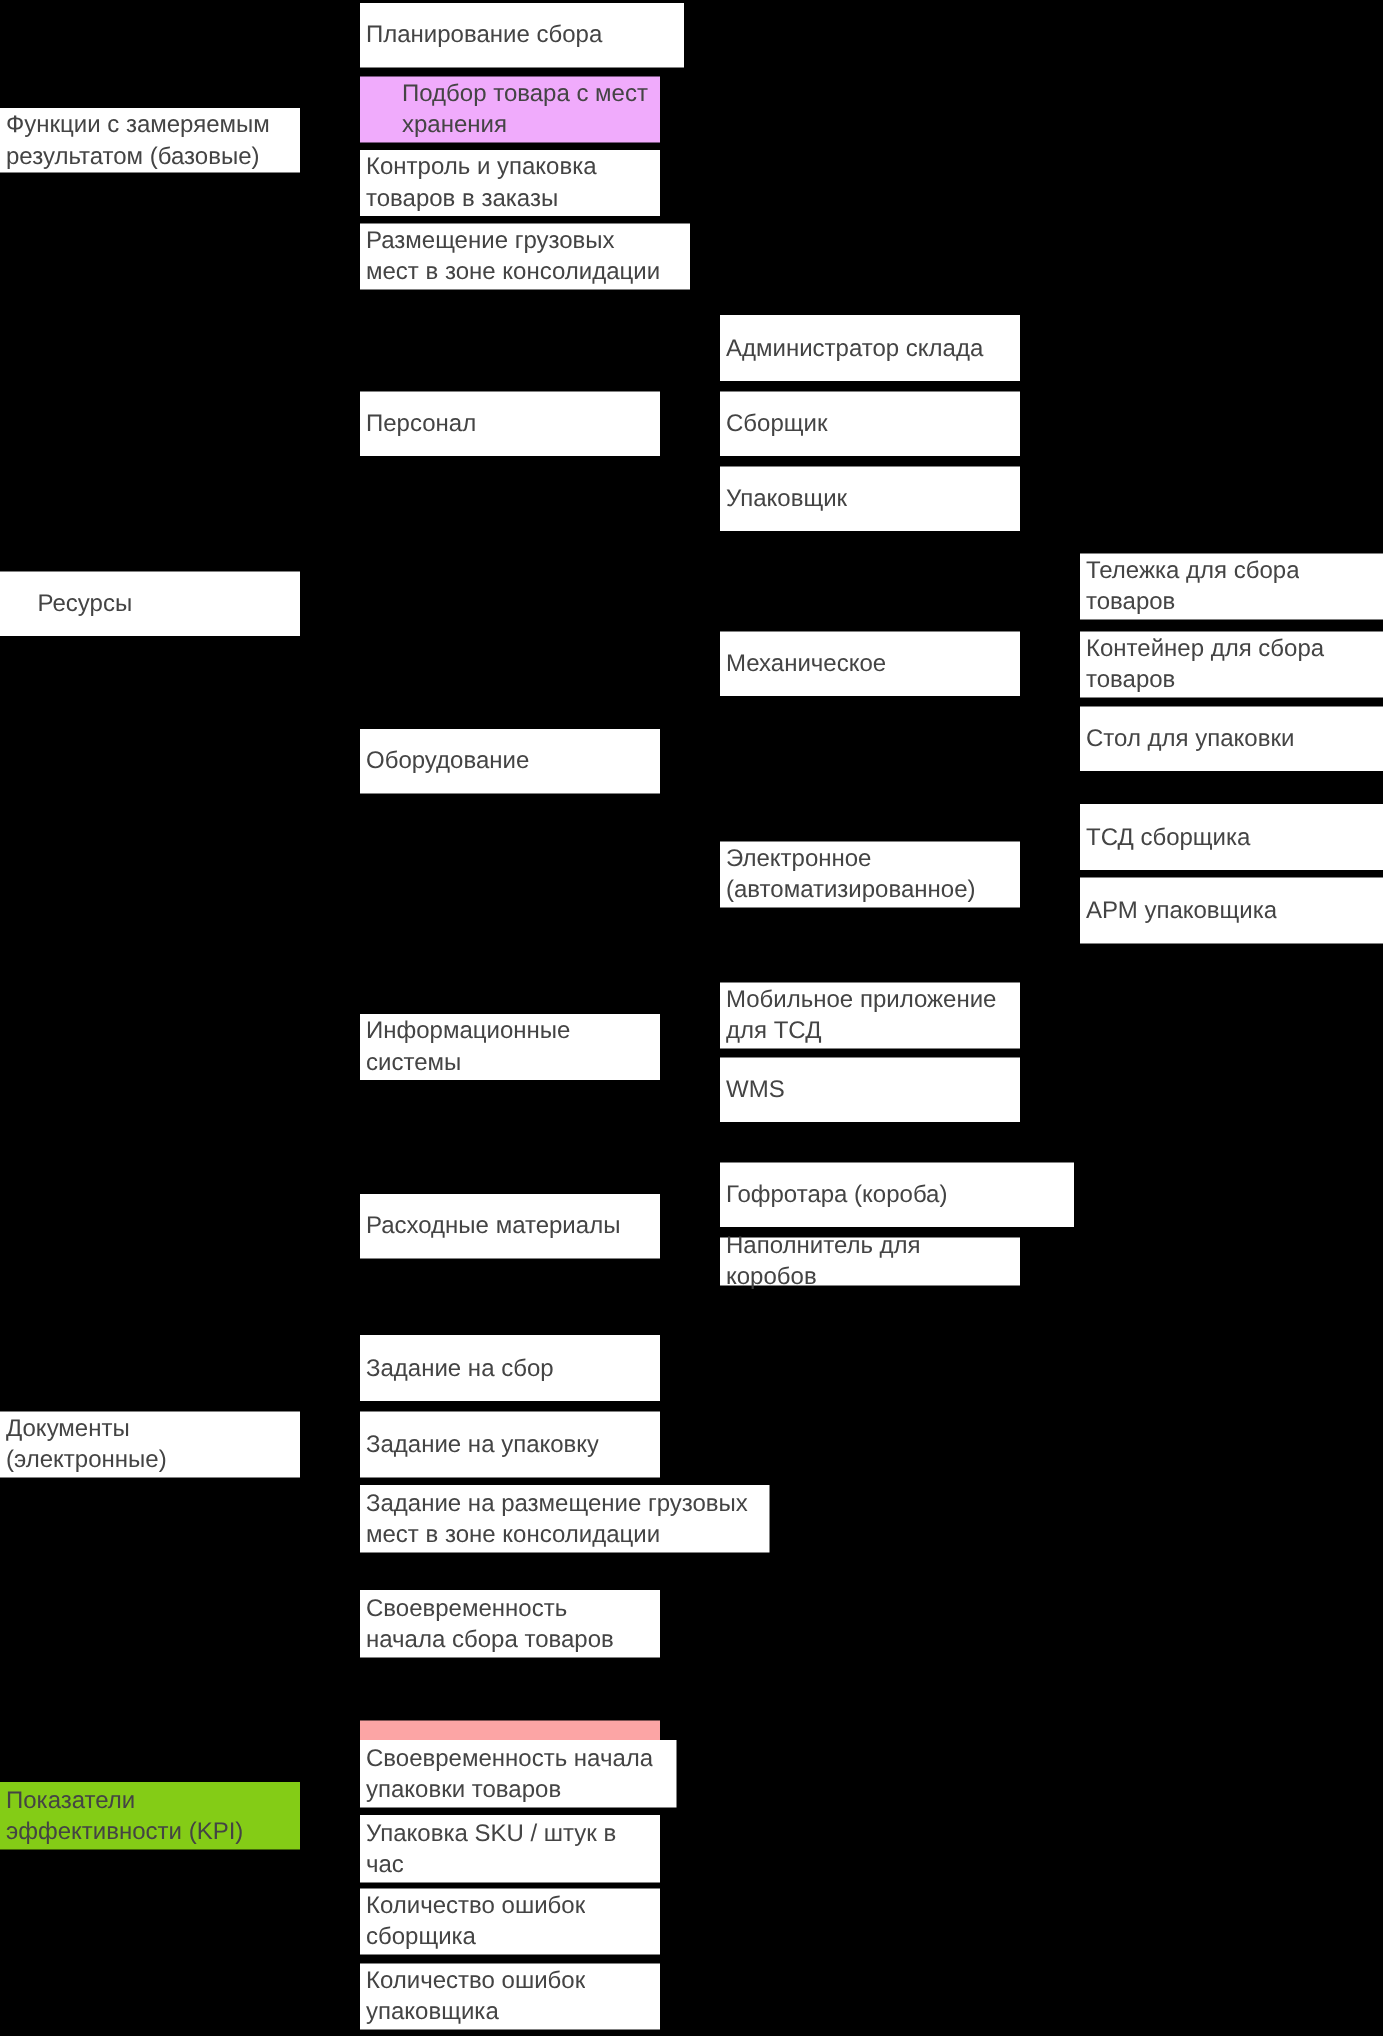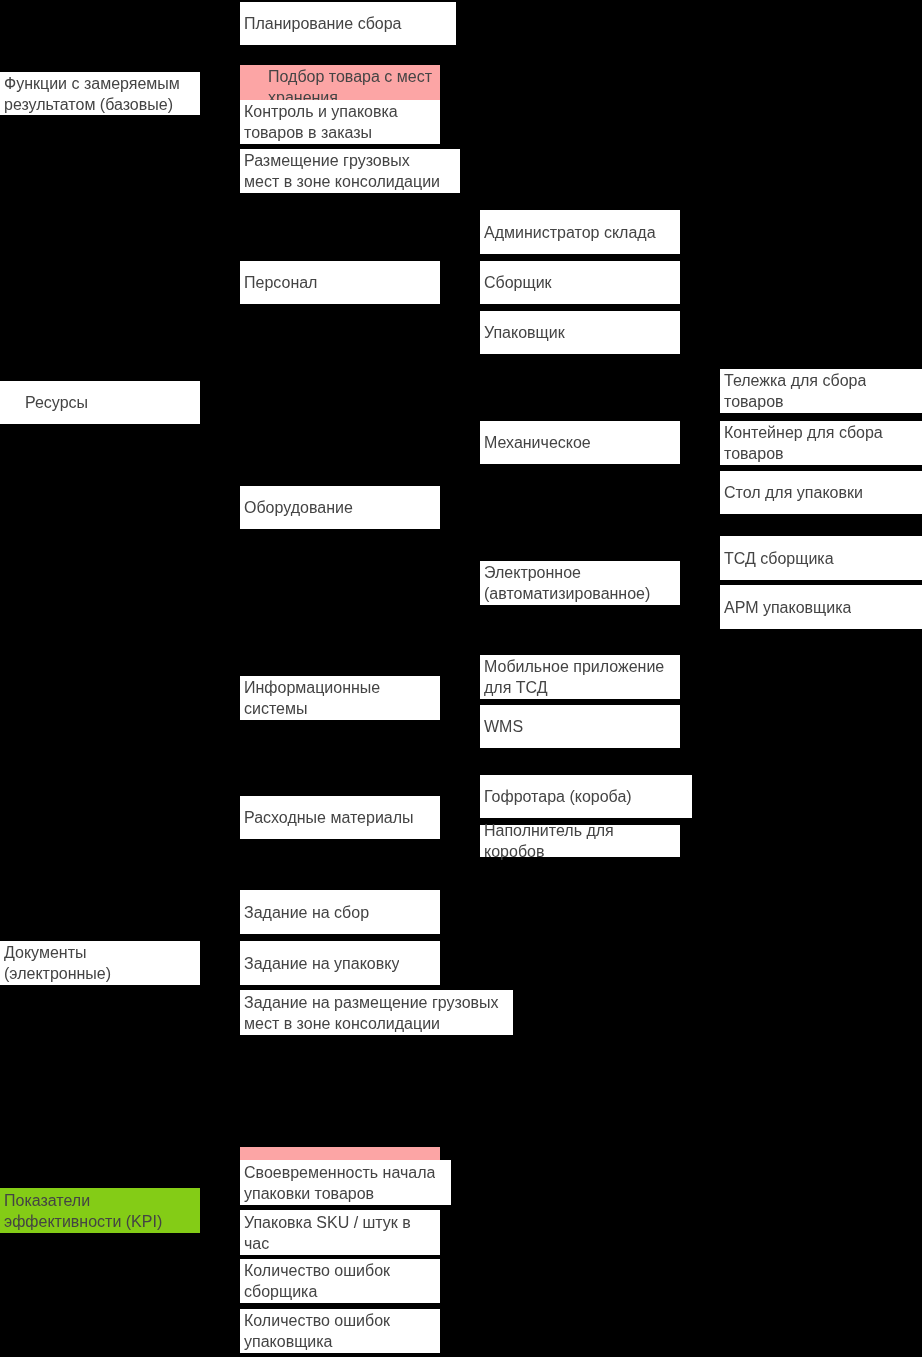--- a/index.html
+++ b/index.html
@@ -35,21 +35,21 @@
 <body>
 
 <div class="canvas" style="background: rgb(0, 0, 0);">
     <div class="node" style="left: 0px; top: 72px; width: 200px; height: 43px; background: rgb(255, 255, 255);">
       <span class="node-label" style="color: rgb(68, 68, 68);">Функции с замеряемым
 результатом (базовые)</span>
     </div>
     <div class="node" style="left: 240px; top: 2px; width: 216px; height: 43px; background: rgb(255, 255, 255);">
       <span class="node-label" style="color: rgb(68, 68, 68);">Планирование сбора</span>
     </div>
-    <div class="node" style="left: 240px; top: 65px; width: 200px; height: 44px; background: #fca5a5; padding-left: 28px;">
+    <div class="node" style="left: 240px; top: 51px; width: 200px; height: 44px; background: #f0abfc; padding-left: 28px;">
       <span class="node-label" style="color: rgb(68, 68, 68);">Подбор товара с мест
 хранения</span>
     </div>
     <div class="node" style="left: 240px; top: 100px; width: 200px; height: 44px; background: rgb(255, 255, 255);">
       <span class="node-label" style="color: rgb(68, 68, 68);">Контроль и упаковка
 товаров в заказы</span>
     </div>
     <div class="node" style="left: 240px; top: 149px; width: 220px; height: 44px; background: rgb(255, 255, 255);">
       <span class="node-label" style="color: rgb(68, 68, 68);">Размещение грузовых
 мест в зоне консолидации</span>
@@ -103,21 +103,21 @@
     <div class="node" style="left: 480px; top: 655px; width: 200px; height: 44px; background: rgb(255, 255, 255);">
       <span class="node-label" style="color: rgb(68, 68, 68);">Мобильное приложение
 для ТСД</span>
     </div>
     <div class="node" style="left: 480px; top: 705px; width: 200px; height: 43px; background: rgb(255, 255, 255);">
       <span class="node-label" style="color: rgb(68, 68, 68);">WMS</span>
     </div>
     <div class="node" style="left: 240px; top: 796px; width: 200px; height: 43px; background: rgb(255, 255, 255);">
       <span class="node-label" style="color: rgb(68, 68, 68);">Расходные материалы</span>
     </div>
-    <div class="node" style="left: 480px; top: 775px; width: 212px; height: 43px; background: rgb(255, 255, 255);">
+    <div class="node" style="left: 480px; top: 775px; width: 236px; height: 43px; background: rgb(255, 255, 255);">
       <span class="node-label" style="color: rgb(68, 68, 68);">Гофротара (короба)</span>
     </div>
     <div class="node" style="left: 480px; top: 825px; width: 200px; height: 32px; background: rgb(255, 255, 255);">
       <span class="node-label" style="color: rgb(68, 68, 68);">Наполнитель для
 коробов</span>
     </div>
     <div class="node" style="left: 0px; top: 941px; width: 200px; height: 44px; background: rgb(255, 255, 255);">
       <span class="node-label" style="color: rgb(68, 68, 68);">Документы
 (электронные)</span>
     </div>
@@ -128,20 +128,24 @@
       <span class="node-label" style="color: rgb(68, 68, 68);">Задание на упаковку</span>
     </div>
     <div class="node" style="left: 240px; top: 990px; width: 273px; height: 45px; background: rgb(255, 255, 255);">
       <span class="node-label" style="color: rgb(68, 68, 68);">Задание на размещение грузовых
 мест в зоне консолидации</span>
     </div>
     <div class="node" style="left: 0px; top: 1188px; width: 200px; height: 45px; background: #84cc16;">
       <span class="node-label" style="color: rgb(68, 68, 68);">Показатели
 эффективности (KPI)</span>
     </div>
+    <div class="node" style="left: 240px; top: 1060px; width: 200px; height: 45px; background: rgb(255, 255, 255);">
+      <span class="node-label" style="color: rgb(68, 68, 68);">Своевременность
+начала сбора товаров</span>
+    </div>
     <div class="node" style="left: 240px; top: 1147px; width: 200px; height: 45px; background: #fca5a5;">
       <span class="node-label" style="color: rgb(68, 68, 68);">Сбор SKU / штук в час</span>
     </div>
     <div class="node" style="left: 240px; top: 1160px; width: 211px; height: 45px; background: rgb(255, 255, 255);">
       <span class="node-label" style="color: rgb(68, 68, 68);">Своевременность начала
 упаковки товаров</span>
     </div>
     <div class="node" style="left: 240px; top: 1210px; width: 200px; height: 45px; background: rgb(255, 255, 255);">
       <span class="node-label" style="color: rgb(68, 68, 68);">Упаковка SKU / штук в
 час</span>

